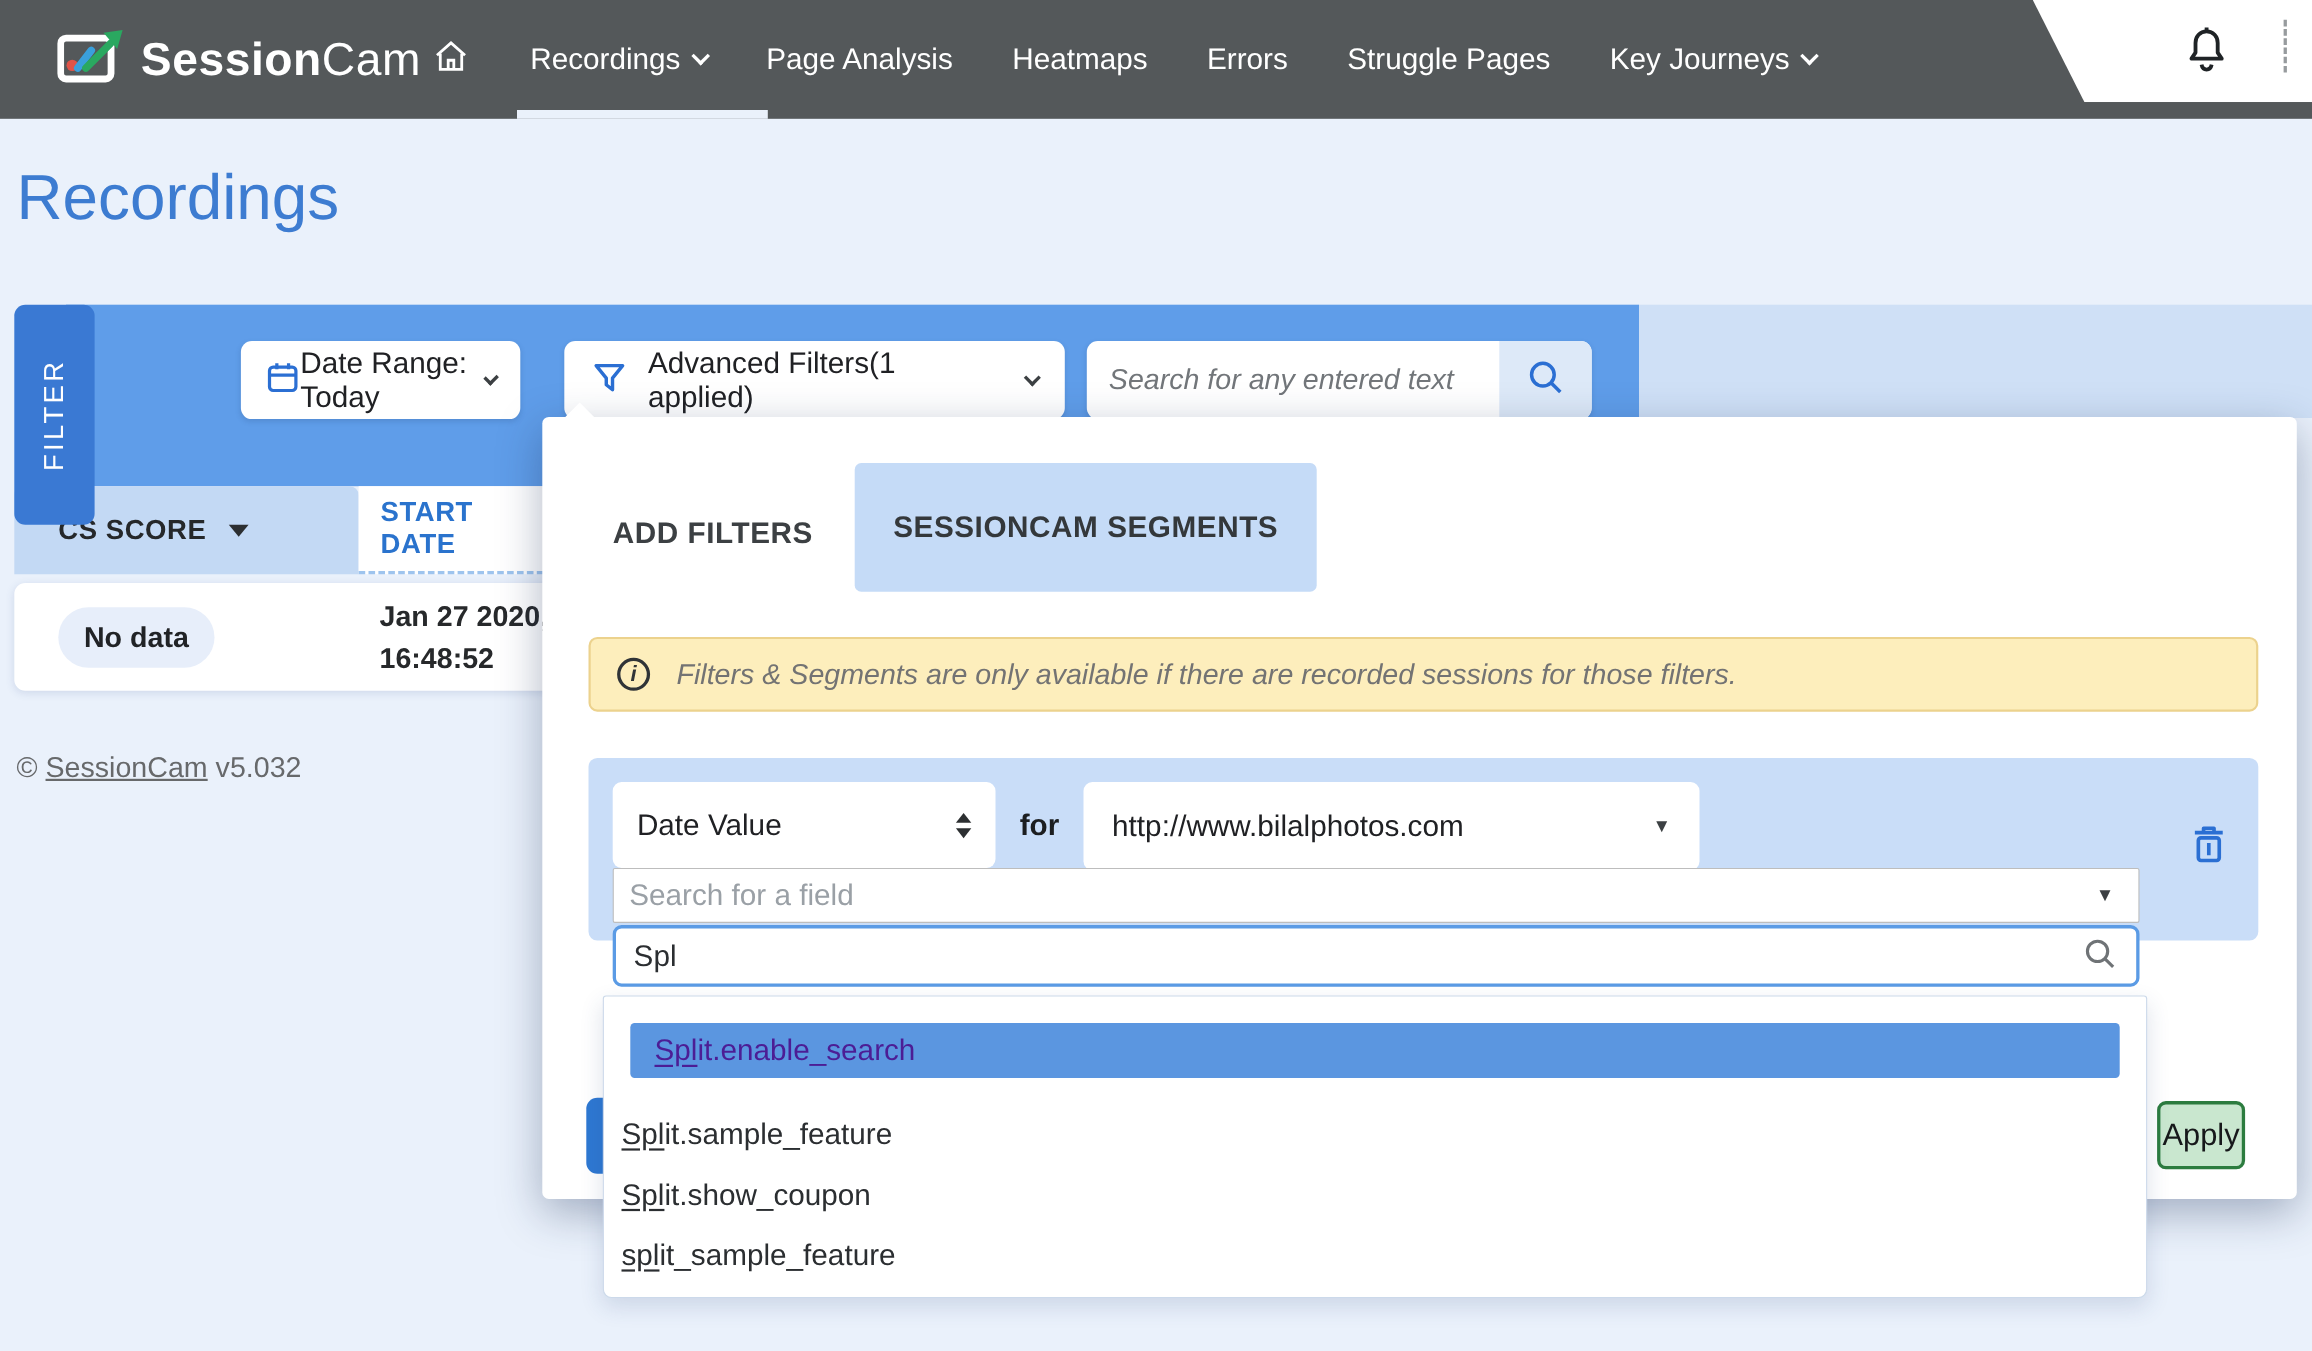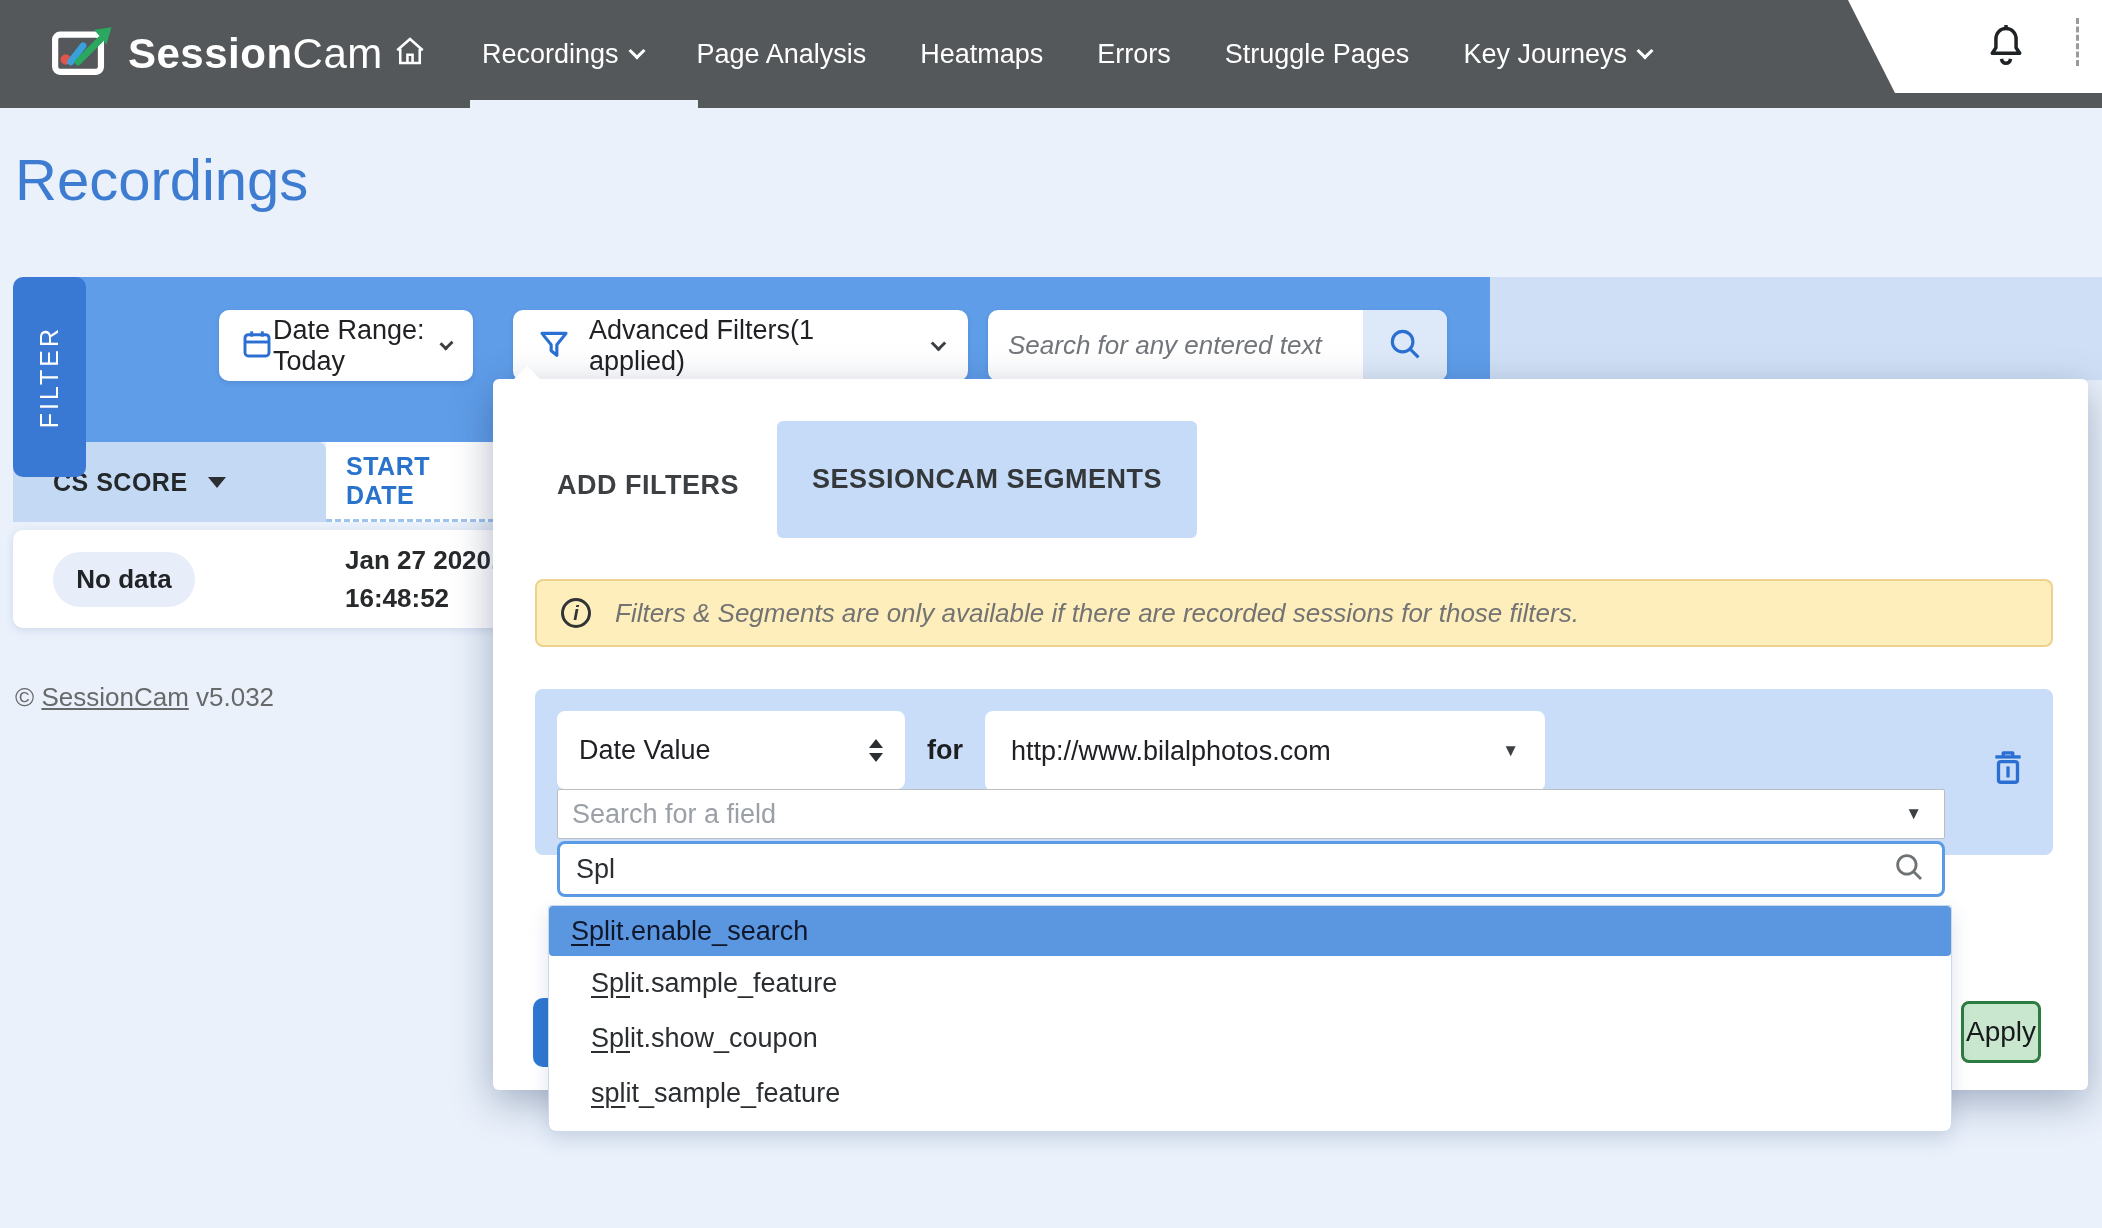--- a/index.html
+++ b/index.html
@@ -108,23 +108,23 @@
   .apply-btn { position:absolute; left:1468px; top:622px; width:80px; height:62px; background:#c9e7cf;
                border:3px solid #2c7c3f; border-radius:8px; font-size:28px; font-weight:500; color:#17191b;
                display:flex; align-items:center; justify-content:center; cursor:pointer; }
 
   
   .add-partial { left:533px; top:998px; width:26px; height:69px; background:#2e78d2; border-radius:10px; z-index:25; }
 
   
   .sugg { left:548px; top:905px; width:1404px; background:#fff; border:1px solid #ccd9ea;
           border-radius:3px 3px 8px 8px; box-shadow:0 8px 20px rgba(40,70,120,.15); z-index:30; padding-bottom:10px; }
-  .sugg-hl { margin:0; height:50px; background:#5b96e0; border-radius:4px; display:flex; align-items:center;
-             padding-left:22px; font-size:27px; color:#0f172a; cursor:pointer; }
-  .sugg-it { height:55px; display:flex; align-items:center; padding-left:42px; font-size:27px; color:#2b2e31; cursor:pointer; }
+  .sugg-hl { margin:24px; height:50px; background:#5b96e0; border-radius:4px; display:flex; align-items:center;
+             padding-left:22px; font-size:27px; color:#4c1d95; cursor:pointer; }
+  .sugg-it { height:55px; display:flex; align-items:center; padding-left:16px; font-size:27px; color:#2b2e31; cursor:pointer; }
   .u { text-decoration:underline; text-underline-offset:4px; }
 </style>
 </head>
 <body>
 
 <div class="abs navbar">
   <div class="abs logo">
     <span>
       <svg width="62" height="52" viewBox="0 0 50 42">
         <rect x="2.5" y="7" width="37" height="30" rx="4" fill="none" stroke="#ffffff" stroke-width="5"></rect>

